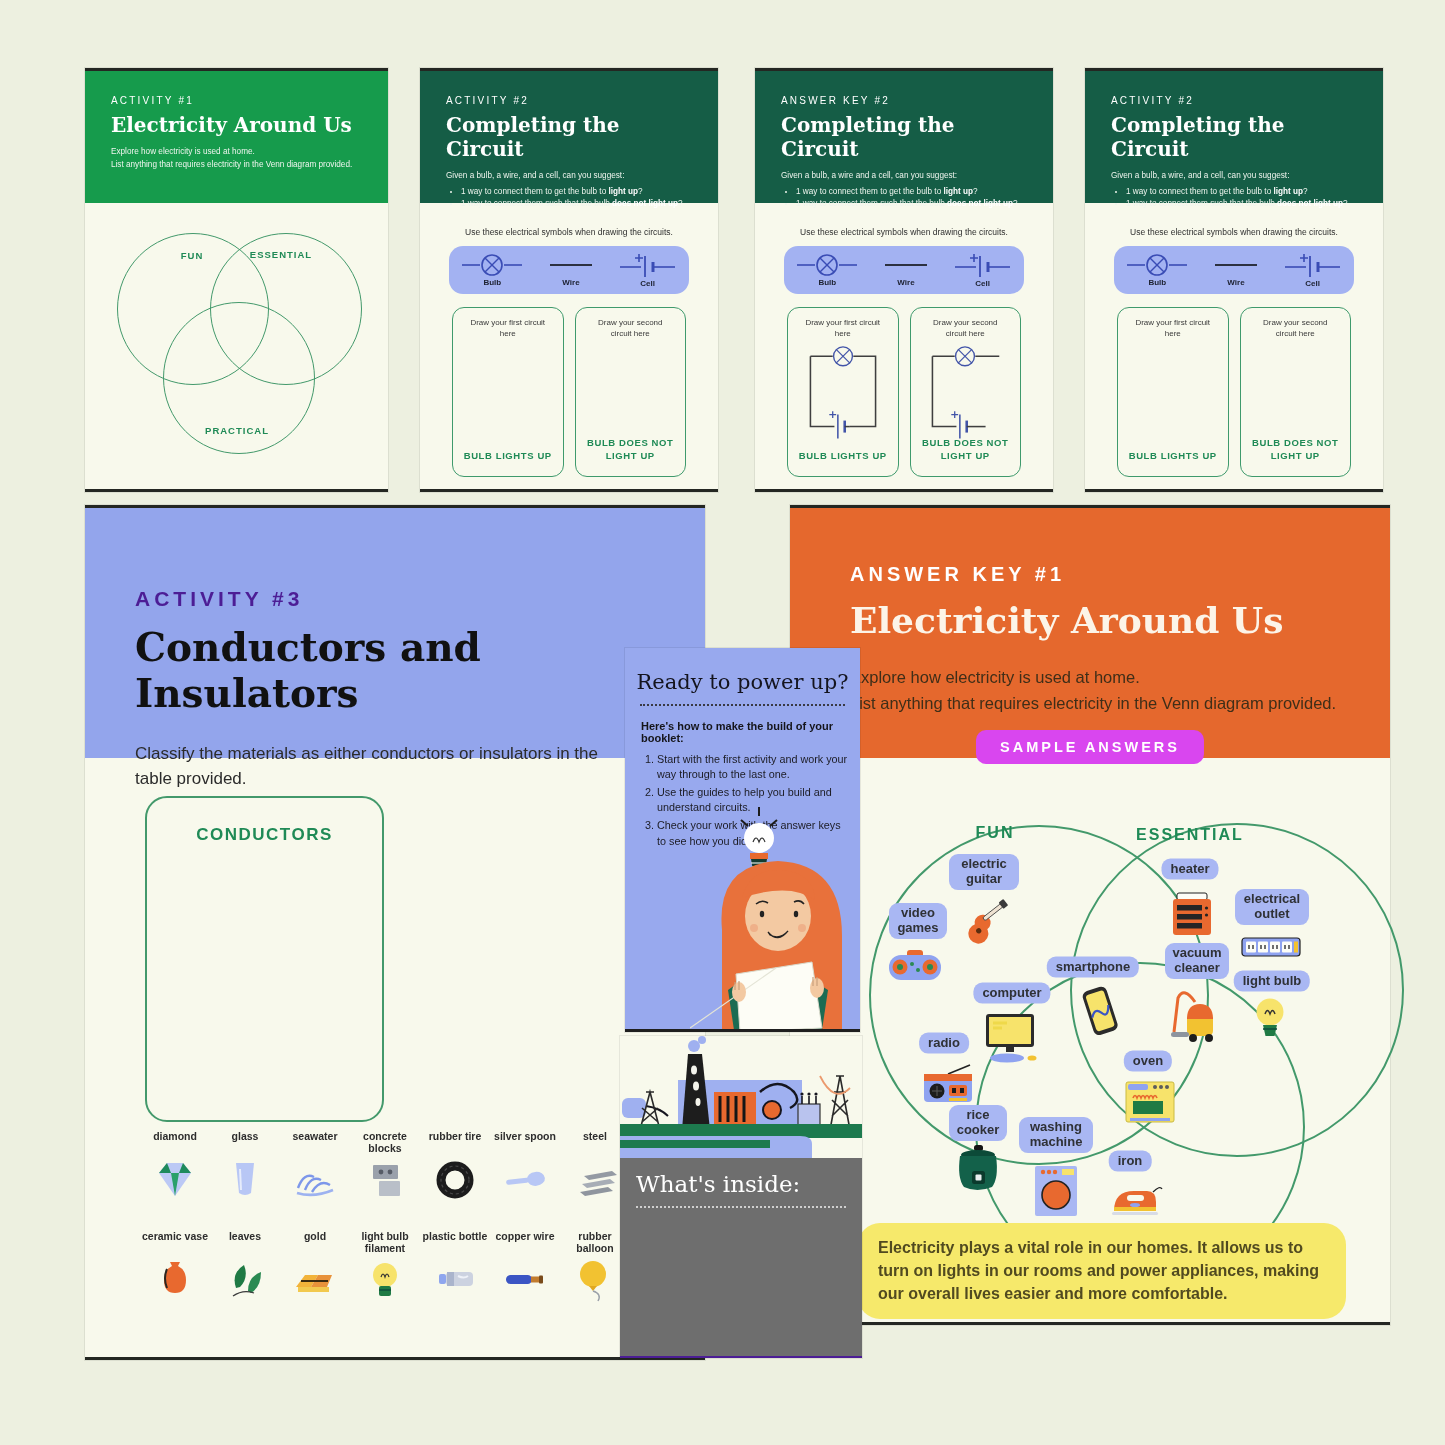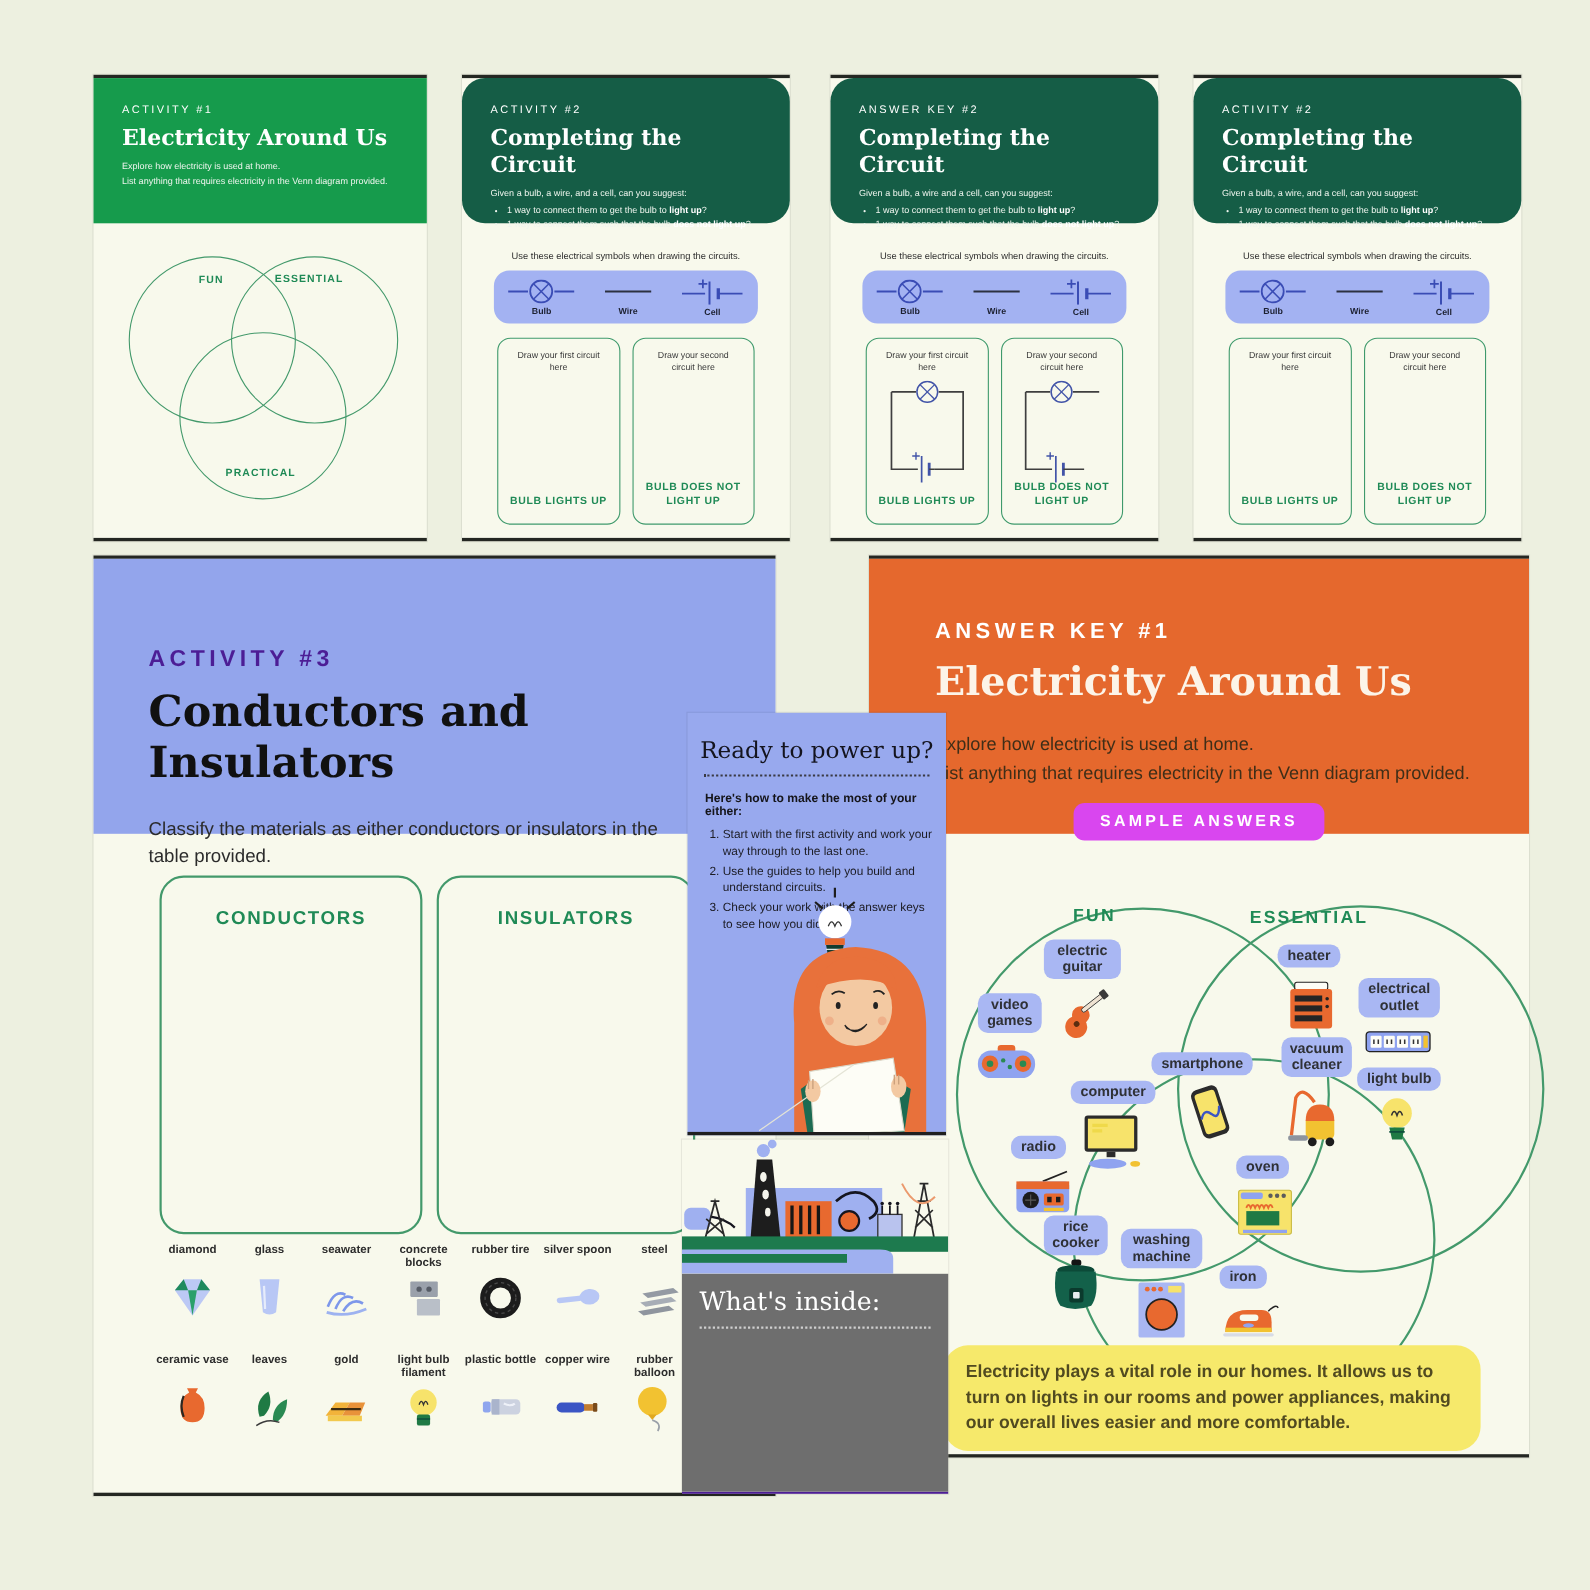--- a/index.html
+++ b/index.html
@@ -5,21 +5,21 @@
   html,body{margin:0;padding:0;background:#edf0e0;}
   .canvas{position:relative;width:1445px;height:1445px;background:#edf0e0;overflow:hidden;
           font-family:"Liberation Sans",sans-serif;}
   .serif{font-family:"DejaVu Serif",serif;}
   .sheet{position:absolute;background:#f8f9ec;border-top:3px solid #242722;border-bottom:3px solid #242722;
          box-sizing:border-box;box-shadow:0 0 0 1px rgba(0,0,0,0.07);}
 
   
   .mini-head{height:132px;box-sizing:border-box;padding:24px 26px 0;}
   .head-green{background:#169b4c;}
-  .head-dgreen{background:#155d46;border-radius:21px;}
+  .head-dgreen{background:#155d46;}
   .mini-label{font-size:10px;font-weight:normal;letter-spacing:2.2px;color:#fff;}
   .mini-title{font-size:20px;font-weight:bold;color:#fff;margin-top:7px;}
   .mini-desc{font-size:8.2px;color:#eef5ee;margin-top:9px;line-height:1.55;}
   .mini-bullets{margin:3px 0 0 0;padding-left:15px;font-size:8.2px;color:#eef5ee;line-height:1.5;}
   .mini-bullets b{color:#fff;}
 
   
   .venn1{position:relative;height:292px;}
   .vcircle{position:absolute;width:150px;height:150px;border:1.3px solid #43996b;border-radius:50%;}
   .vlabel{position:absolute;transform:translate(-50%,-50%);font-size:9.5px;font-weight:bold;
@@ -302,23 +302,20 @@
 
   <div class="sheet" style="left:85px;top:505px;width:620px;height:855px;z-index:1;">
     <div class="a3-head">
       <div class="a3-label">ACTIVITY #3</div>
       <div class="a3-title serif">Conductors and Insulators</div>
       <div class="a3-desc">Classify the materials as either conductors or insulators in the table provided.</div>
     </div>
     <div class="sortbox" style="left:60px;top:288px;width:235px;height:322px;">
       <div class="sortbox-title">CONDUCTORS</div>
     </div>
-    <div class="sortbox" style="left:312px;top:288px;width:231px;height:322px;">
-      <div class="sortbox-title">INSULATORS</div>
-    </div>
 
     <div class="mat-row" style="left:55px;top:722px;">
       <div class="mat-cell">
         <div class="mat-label">ceramic vase</div>
         <svg width="46" height="46" viewBox="0 0 46 46">
           <path d="M18,6 h10 l-2,4 q8,4 8,14 q0,13 -11,13 q-11,0 -11,-13 q0,-10 8,-14 Z" fill="#e8692f"></path>
           <path d="M15,13 q-4,9 0,19" stroke="#2b2722" stroke-width="2" fill="none"></path>
         </svg>
       </div>
       <div class="mat-cell">
@@ -579,21 +576,21 @@
         <rect x="5" y="32" width="46" height="3" rx="1.5" fill="#d8dce6"></rect>
       </svg>
     </div>
 
     <div class="note-box">Electricity plays a vital role in our homes. It allows us to turn on lights in our rooms and power appliances, making our overall lives easier and more comfortable.</div>
   </div>
 
   <div class="ready">
     <div class="ready-title serif">Ready to power up?</div>
     <div class="ready-divider"></div>
-    <div class="ready-sub">Here's how to make the most of your either:</div>
+    <div class="ready-sub">Here's how to make the build of your booklet:</div>
     <ol class="ready-list">
       <li>Start with the first activity and work your way through to the last one.</li>
       <li>Use the guides to help you build and understand circuits.</li>
       <li>Check your work with the answer keys to see how you did.</li>
     </ol>
     <svg class="bulb-doodle" width="52" height="72" viewBox="0 0 52 72">
       <path d="M8,16 L15,22 M26,3 L26,12 M44,16 L37,22" stroke="#1d1d1d" stroke-width="2" fill="none"></path>
       <circle cx="26" cy="34" r="15" fill="#ffffff"></circle>
       <path d="M20,38 q3,-8 6,0 q3,-8 6,0" stroke="#333" fill="none" stroke-width="1.2"></path>
       <rect x="17" y="49" width="18" height="6" fill="#e8692f"></rect>

